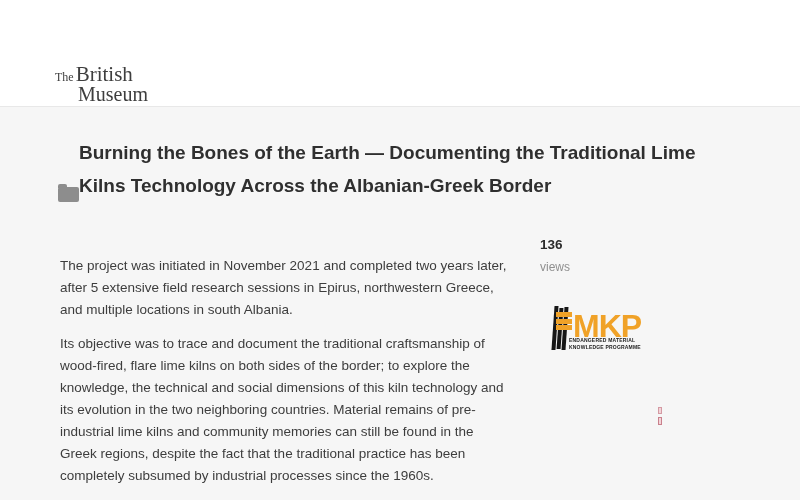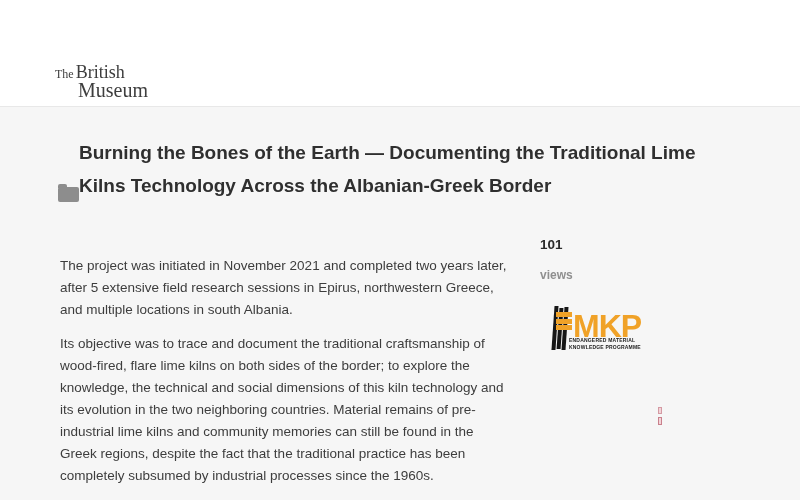--- a/index.html
+++ b/index.html
@@ -13,21 +13,21 @@
   .header {
     position:absolute; left:0; top:0; width:800px; height:107px;
     background:#ffffff; border-bottom:1px solid #e8e8e8; box-sizing:border-box;
   }
   .bm-logo {
     position:absolute; left:55px; top:62px;
     font-family:"Liberation Serif", serif; color:#3e3e3e; cursor:pointer;
   }
   .bm-line1 { display:flex; align-items:baseline; }
   .bm-the { font-size:12px; }
-  .bm-british { font-size:18px; margin-left:2px; }
+  .bm-british { font-size:21px; margin-left:2px; }
   .bm-museum { font-size:20px; margin-left:23px; margin-top:-4px; }
 
   
   .title-row { position:absolute; left:58px; top:136px; display:flex;align-items:flex-end; }
   .folder-icon {
     position:relative; width:21px; height:15px; background:#8d8d8d;
     border-radius:2px; margin-top:8px; flex:none;
   }
   .folder-icon::before {
     content:""; position:absolute; top:-3px; left:0; width:9px; height:4px;
@@ -41,21 +41,21 @@
   
   .body-col {
     position:absolute; left:60px; top:255px; width:450px;
     font-size:13.5px; line-height:22px; color:#3d3d3d;
   }
   .body-col p { margin:0 0 12px 0; }
 
   
   .views { position:absolute; left:540px; top:237px; }
   .views-count { font-size:13.5px; font-weight:bold; color:#2b2b2b; }
-  .views-label { font-size:12px; color:#8f8f8f; margin-top:16px;font-weight:bold; }
+  .views-label { font-size:12px; color:#8f8f8f; margin-top:8px; }
 
   
   .emkp { position:absolute; left:553px; top:306px; width:95px; height:50px; cursor:pointer; }
   .emkp .bb { position:absolute; width:3.5px; background:#161616; transform:skewX(-4deg); }
   .emkp .bb1 { left:0;  top:0;  height:44px; }
   .emkp .bb2 { left:5px; top:2px; height:41px; }
   .emkp .bb3 { left:10px; top:1px; height:43px; }
   .emkp .eb { position:absolute; left:3px; width:16px; height:5px; background:#f0a228; }
   .emkp .eb1 { top:6px; }
   .emkp .eb2 { top:12.5px; }
@@ -96,21 +96,21 @@
     <span class="folder-icon"></span>
     <h1 class="page-title" style="margin:0; font-size:19px;">Burning the Bones of the Earth — Documenting the Traditional Lime Kilns Technology Across the Albanian-Greek Border</h1>
   </div>
 
   <div class="body-col">
     <p>The project was initiated in November 2021 and completed two years later, after 5 extensive field research sessions in Epirus, northwestern Greece, and multiple locations in south Albania.</p>
     <p>Its objective was to trace and document the traditional craftsmanship of wood-fired, flare lime kilns on both sides of the border; to explore the knowledge, the technical and social dimensions of this kiln technology and its evolution in the two neighboring countries. Material remains of pre-industrial lime kilns and community memories can still be found in the Greek regions, despite the fact that the traditional practice has been completely subsumed by industrial processes since the 1960s.</p>
   </div>
 
   <div class="views">
-    <div class="views-count">101</div>
+    <div class="views-count">136</div>
     <div class="views-label">views</div>
   </div>
 
   <div class="emkp">
     <span class="bb bb1"></span>
     <span class="bb bb2"></span>
     <span class="bb bb3"></span>
     <span class="eb eb1"></span>
     <span class="eb eb2"></span>
     <span class="eb eb3"></span>

